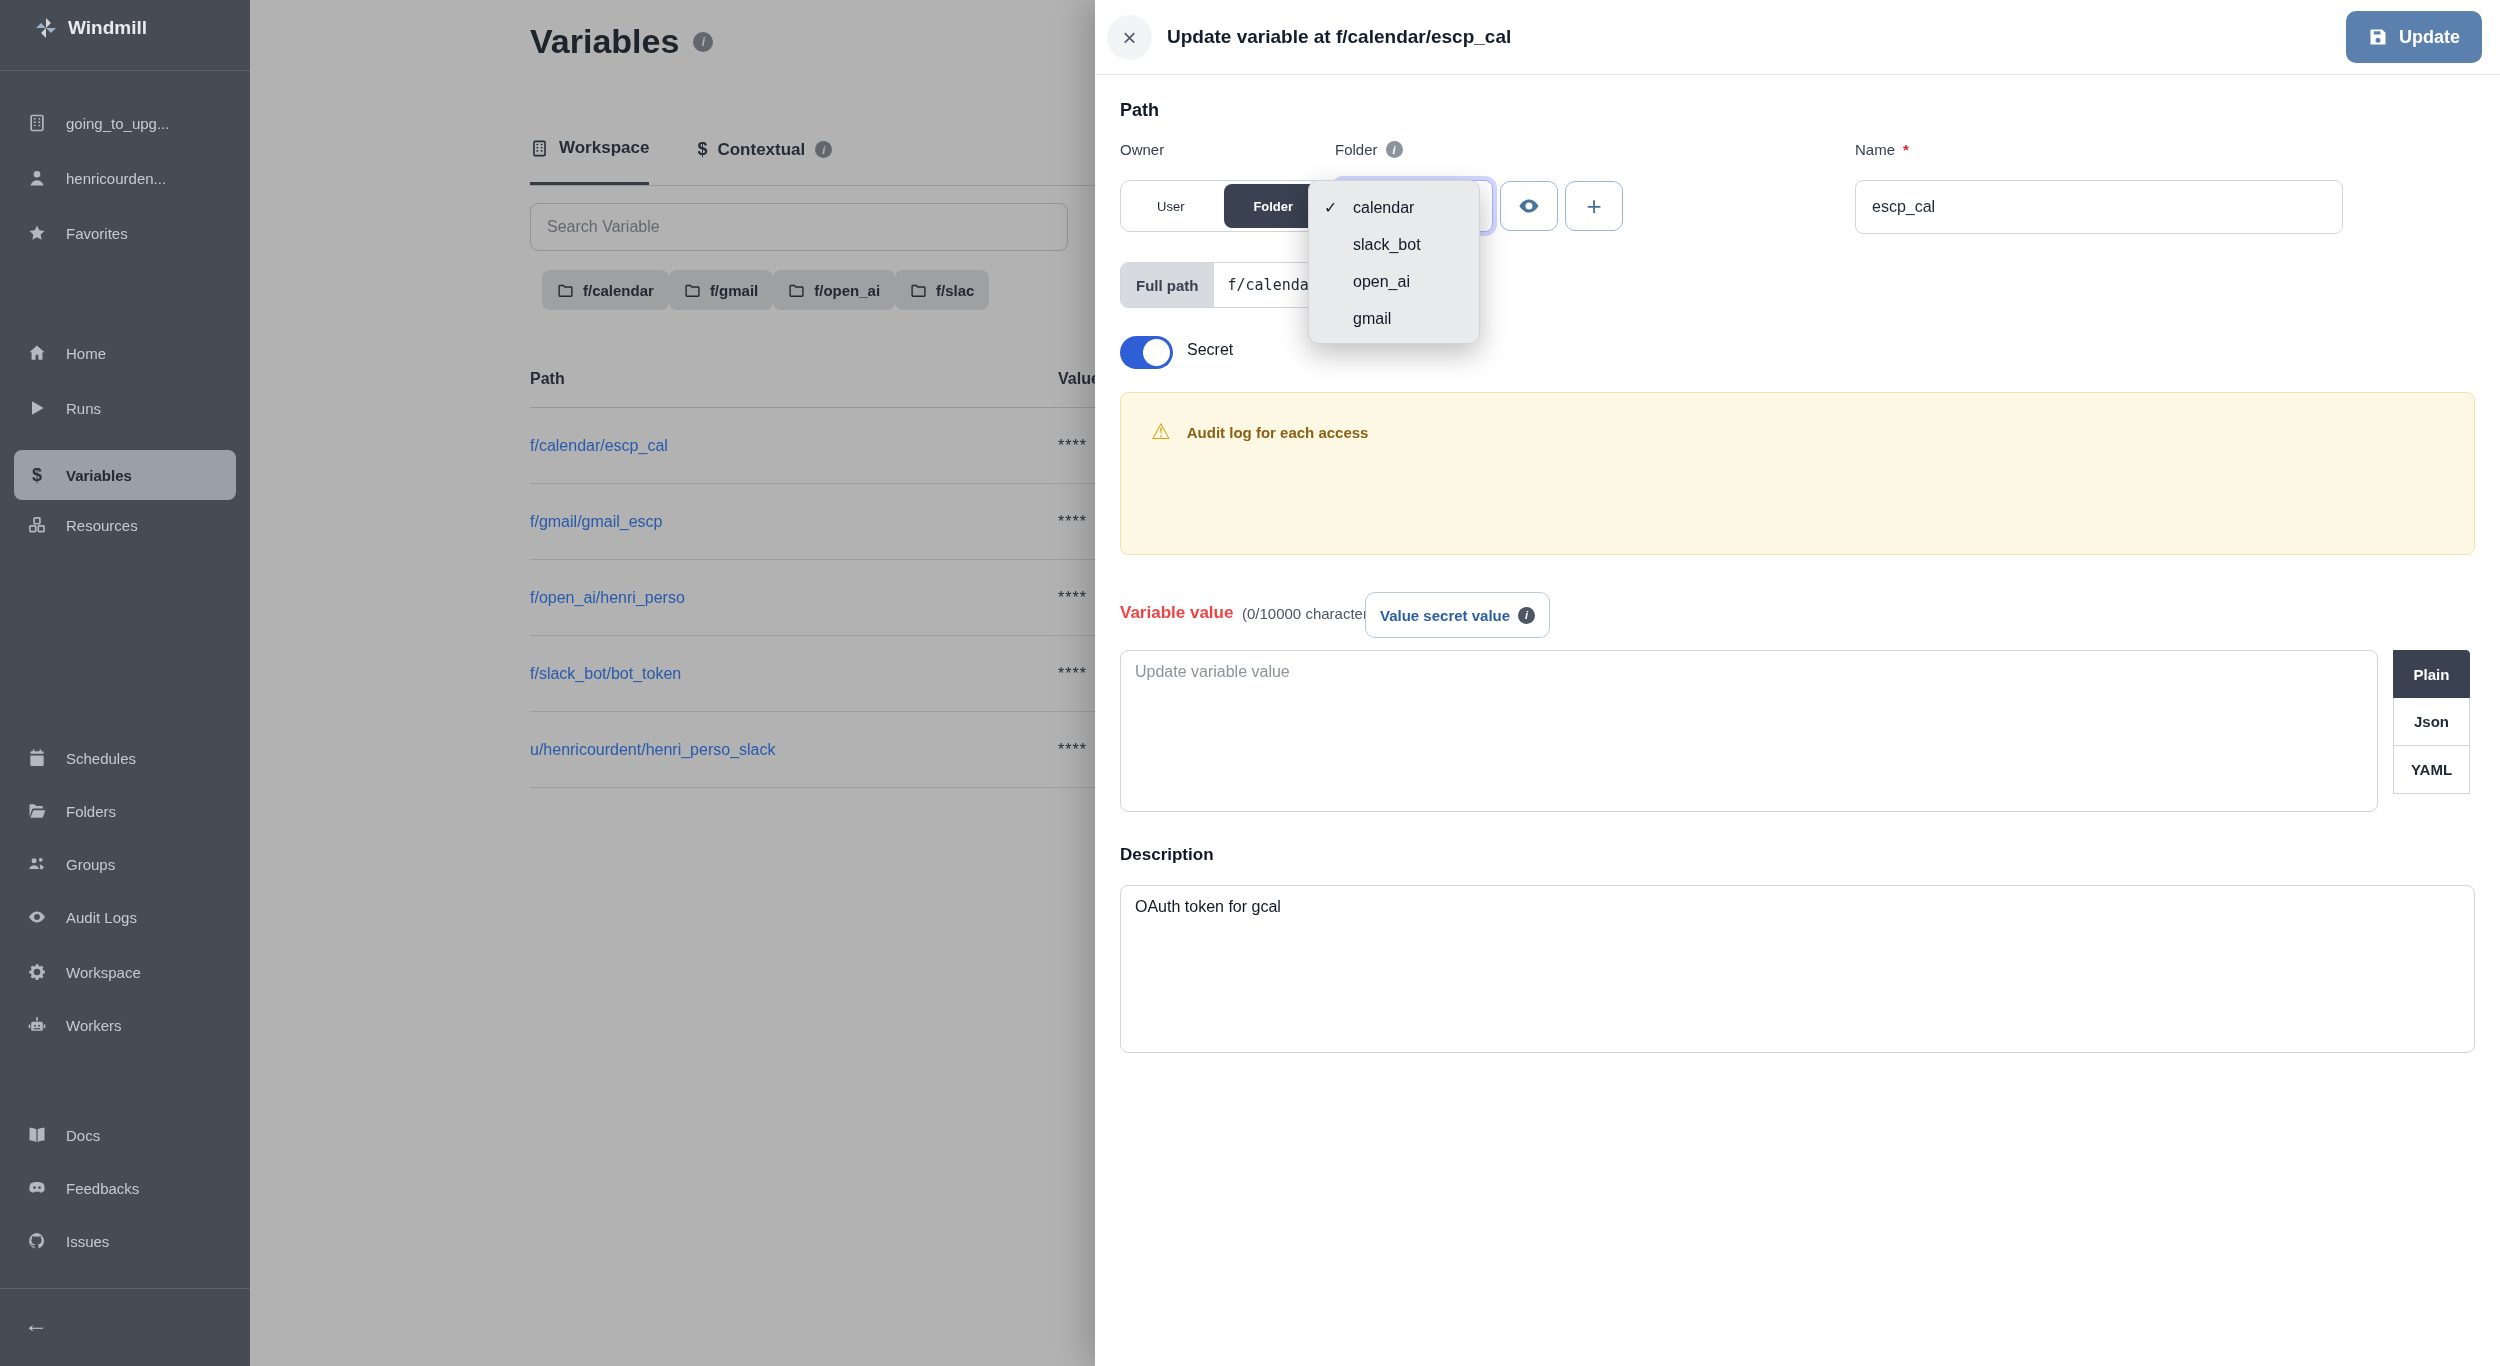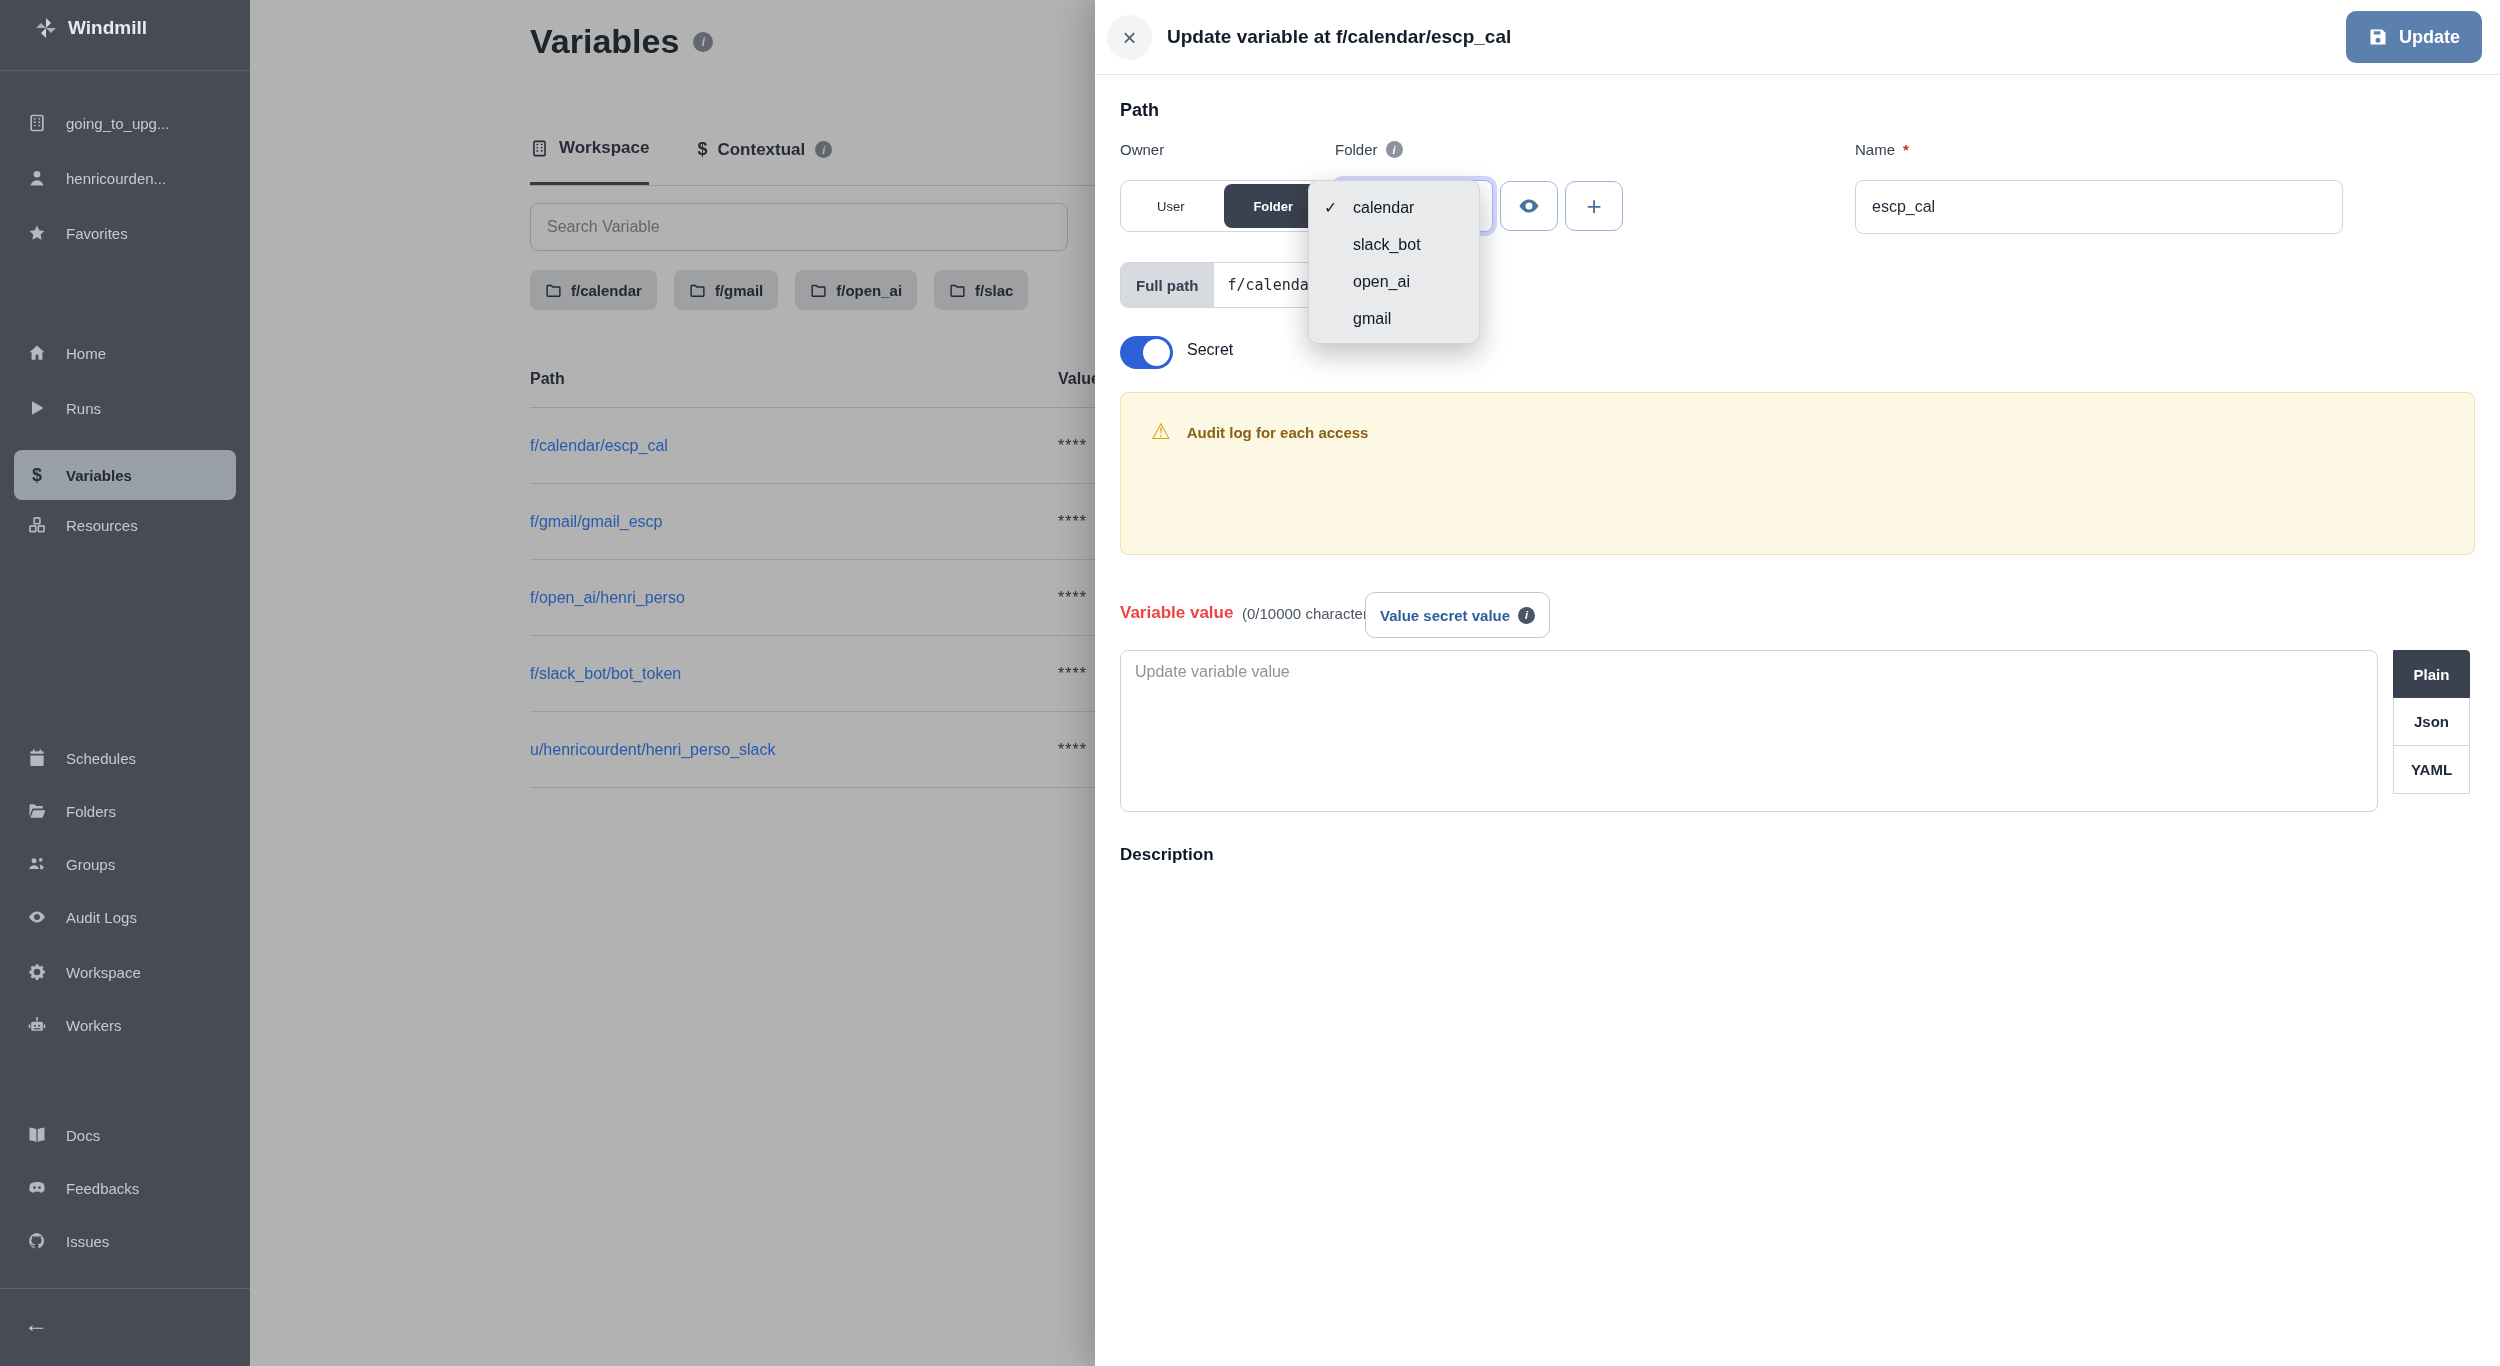--- a/index.html
+++ b/index.html
@@ -23,21 +23,21 @@
   .backdrop { position:absolute; left:250px; top:0; width:845px; height:1366px; background:rgba(0,0,0,0.30); z-index:40; }
   .page-title { position:absolute; left:280px; top:22px; font-size:34px; font-weight:800; color:#2b3440; display:flex; align-items:center; gap:14px; }
   .info-dot { display:inline-flex; align-items:center; justify-content:center; width:20px; height:20px; border-radius:50%; background:#8d939d; color:#fff; font-size:12px; font-weight:bold; font-style:italic; }
   .info-dot.small { width:17px; height:17px; font-size:11px; }
   .info-dot.dark { background:#4b5563; }
   .tabs { position:absolute; left:280px; top:128px; width:565px; height:58px; display:flex; gap:48px; border-bottom:1px solid #d8dade; }
   .tab { display:flex; align-items:center; gap:10px; font-size:17px; font-weight:600; color:#374151; padding-bottom:14px; cursor:pointer; }
   .tab.active { border-bottom:3px solid #4b5563; }
   .search-box { position:absolute; left:280px; top:203px; width:538px; height:48px; border:1px solid #cfd3d8; border-radius:8px; background:#fff; font-size:16px; color:#1f2937; padding:5px 16px; font-family:"Liberation Sans",sans-serif; }
   .search-box::placeholder { color:#8d939d; }
-  .chips { position:absolute; left:280px; top:270px; display:flex; gap:17px; }
+  .chips { position:absolute; left:292px; top:270px; display:flex; }
   .chip { display:flex; align-items:center; gap:9px; background:#e3e5e8; border-radius:8px; height:40px; padding:0 15px; font-size:15px; font-weight:600; color:#333c49; white-space:nowrap; cursor:pointer; }
   .vtable { position:absolute; left:280px; top:350px; width:565px; }
   .t-head { display:flex; height:58px; align-items:center; font-size:16px; font-weight:bold; color:#374151; border-bottom:1px solid #d9dbdf; }
   .t-row { display:flex; height:76px; align-items:center; border-bottom:1px solid #dfe1e4; }
   .c-path { width:528px; }
   .c-value { flex:1; white-space:nowrap; overflow:hidden; }
   .t-row .c-path a { color:#3b82f6; text-decoration:none; font-size:16px; cursor:pointer; }
   .t-row .c-value { color:#374151; font-size:16px; letter-spacing:1px; }
 
   
@@ -434,20 +434,21 @@
 
   <textarea class="value-ta" placeholder="Update variable value" style=""></textarea>
 
   <div class="fmt-tabs">
     <div class="fmt-tab sel">Plain</div>
     <div class="fmt-tab">Json</div>
     <div class="fmt-tab">YAML</div>
   </div>
 
   <div class="desc-h">Description</div>
+  <textarea class="desc-ta" style="">OAuth token for gcal</textarea>
 
   <div class="dropdown">
     <div class="dd-item">
       <span class="dd-check">✓</span>
       <span>calendar</span>
     </div>
     <div class="dd-item">
       <span>slack_bot</span>
     </div>
     <div class="dd-item">

